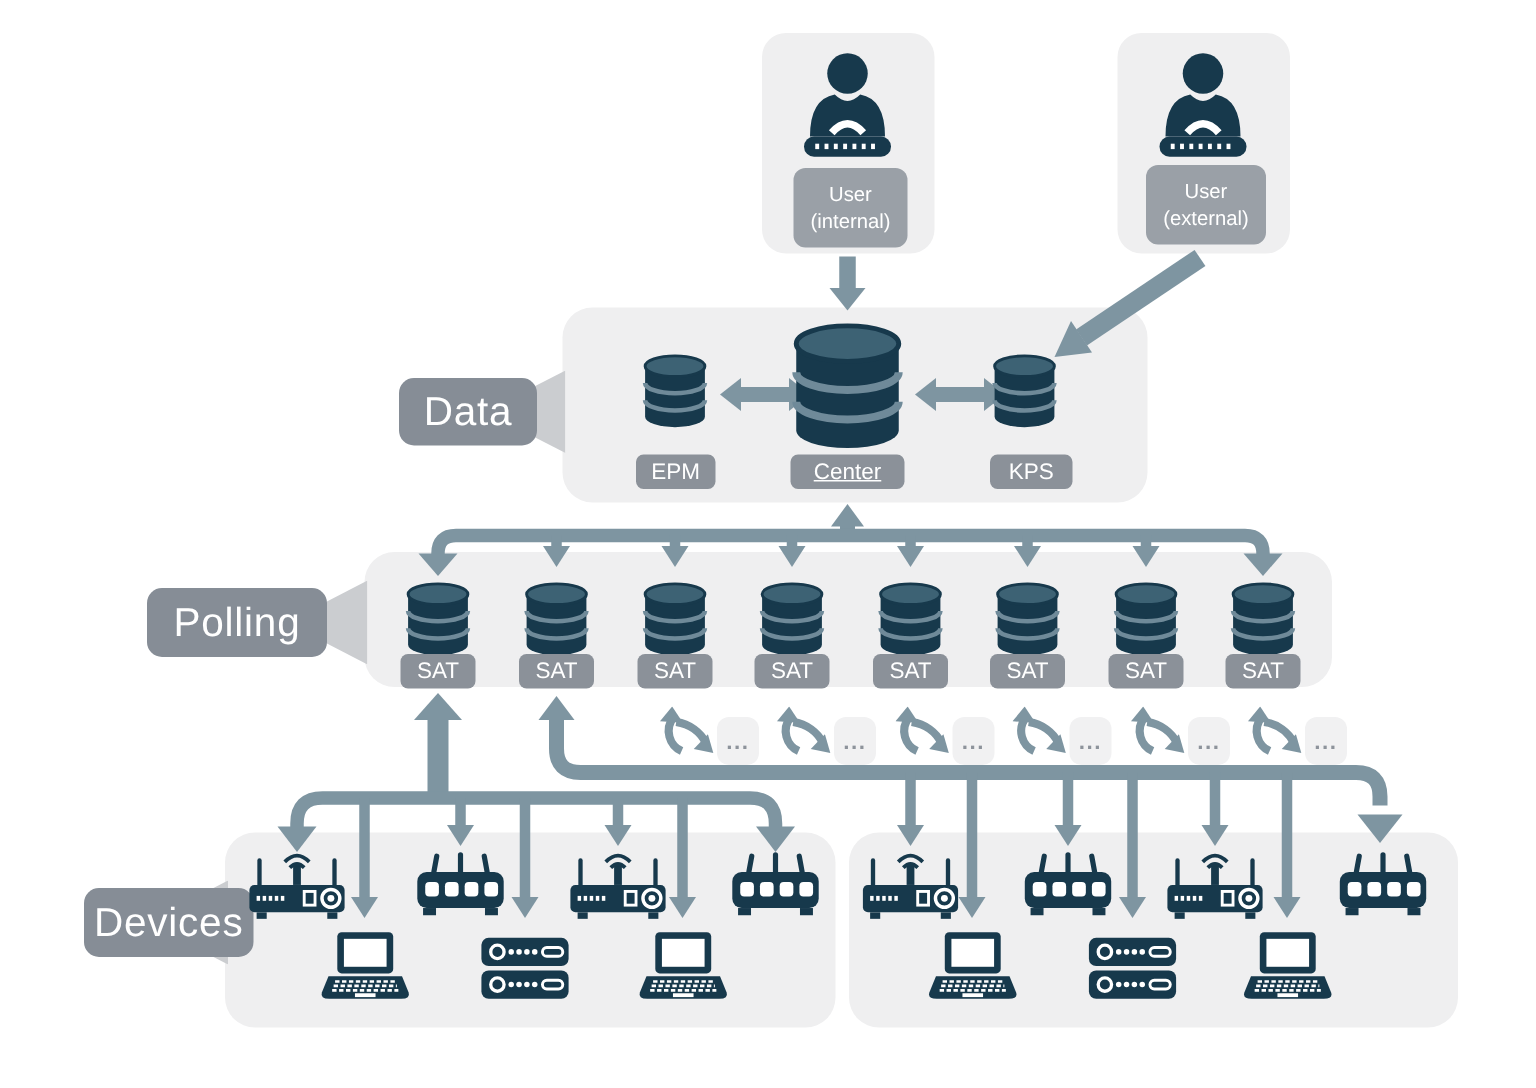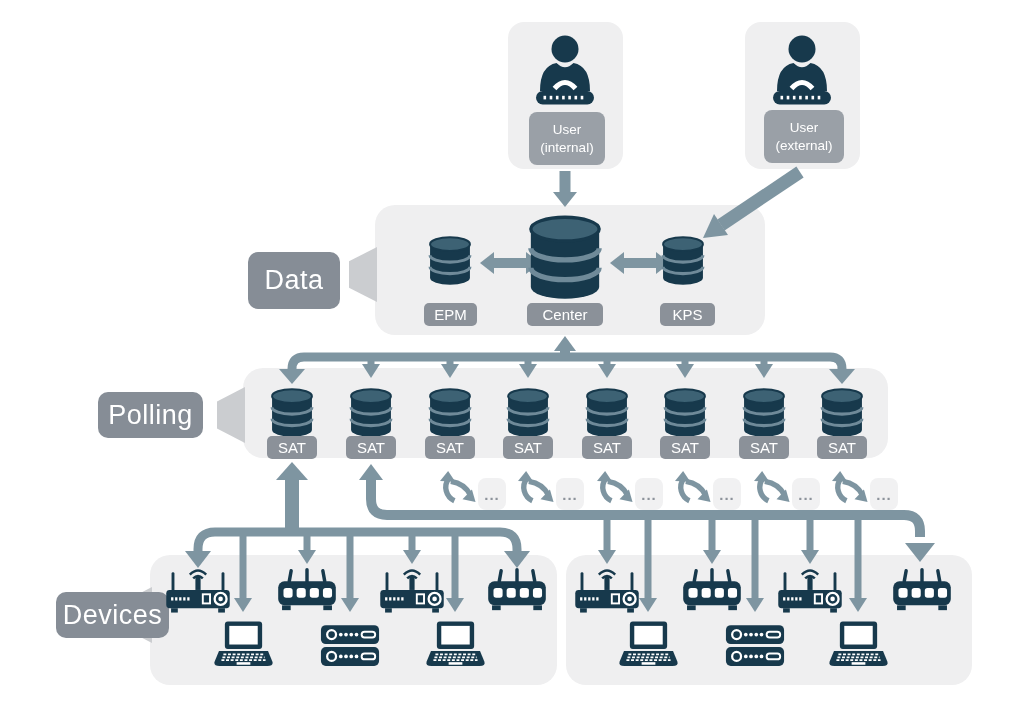--- a/index.html
+++ b/index.html
@@ -28,26 +28,26 @@
 
 <div id="stage">
 
   <div class="panel user-box" style="left:508px;top:22px;width:115px;height:147px;"></div>
   <div class="panel user-box" style="left:745px;top:22px;width:115px;height:147px;"></div>
   <div class="panel" style="left:375px;top:205px;width:390px;height:130px;"></div>
   <div class="panel" style="left:243px;top:368px;width:645px;height:90px;"></div>
   <div class="panel" style="left:150px;top:555px;width:407px;height:130px;"></div>
   <div class="panel" style="left:566px;top:555px;width:406px;height:130px;"></div>
 
-  <div class="layer-tag" style="left:248px;top:252px;width:92px;height:57px;align-items:center;">
+  <div class="layer-tag" style="left:266px;top:252px;width:92px;height:45px;align-items:center;">
     <span>Data</span>
   </div>
   <div class="tag-pointer" style="left:349px;top:247px;width:28px;height:55px;"></div>
 
-  <div class="layer-tag" style="left:98px;top:392px;width:105px;height:46px;">
+  <div class="layer-tag" style="left:98px;top:392px;width:120px;height:46px;">
     <span>Polling</span>
   </div>
   <div class="tag-pointer" style="left:217px;top:387px;width:28px;height:56px;"></div>
 
   <div class="layer-tag" style="left:12px;top:592px;width:113px;height:46px;margin-left:44px;">
     <span>Devices</span>
   </div>
   <div class="tag-pointer" style="left:124px;top:587px;width:28px;height:56px;"></div>
 
   <div class="abs content" style="left:530px;top:30px;"><svg width="70" height="78" viewBox="0 0 70 78">
@@ -97,21 +97,21 @@
     <path d="M4 42.5 a26 9 0 0 0 52 0" fill="none" stroke="#6f8a99" stroke-width="4"></path>
     <ellipse cx="30" cy="13" rx="26" ry="9" fill="#3d6274" stroke="#17394c" stroke-width="2.5"></ellipse>
       </svg></div>
   <div class="abs content" style="left:660px;top:234px;"><svg width="46" height="54" viewBox="0 0 60 70">
     <path d="M4 13 V57 a26 9 0 0 0 52 0 V13 Z" fill="#17394c"></path>
     <path d="M4 27.5 a26 9 0 0 0 52 0" fill="none" stroke="#6f8a99" stroke-width="4"></path>
     <path d="M4 42.5 a26 9 0 0 0 52 0" fill="none" stroke="#6f8a99" stroke-width="4"></path>
     <ellipse cx="30" cy="13" rx="26" ry="9" fill="#3d6274" stroke="#17394c" stroke-width="2.5"></ellipse>
       </svg></div>
   <div class="tagchip" style="left:424px;top:303px;width:53px;height:23px;">EPM</div>
-  <div class="tagchip" style="left:527px;top:303px;width:76px;height:23px;">Center</div>
+  <div class="tagchip" style="left:527px;top:303px;width:76px;height:23px;text-decoration:underline;">Center</div>
   <div class="tagchip" style="left:660px;top:303px;width:55px;height:23px;">KPS</div>
 
   <svg id="connectors" width="1024" height="725" viewBox="0 0 1024 725">
     <g>
       <path class="cn-s" stroke-width="11" d="M565 171 V194"></path>
       <polygon class="cn-f" points="553,192 577,192 565,207"></polygon>
     </g>
     <g>
       <path class="cn-s" stroke-width="13" d="M800 172 L721 225"></path>
       <polygon class="cn-f" points="703,238 714,214 728,235"></polygon>

